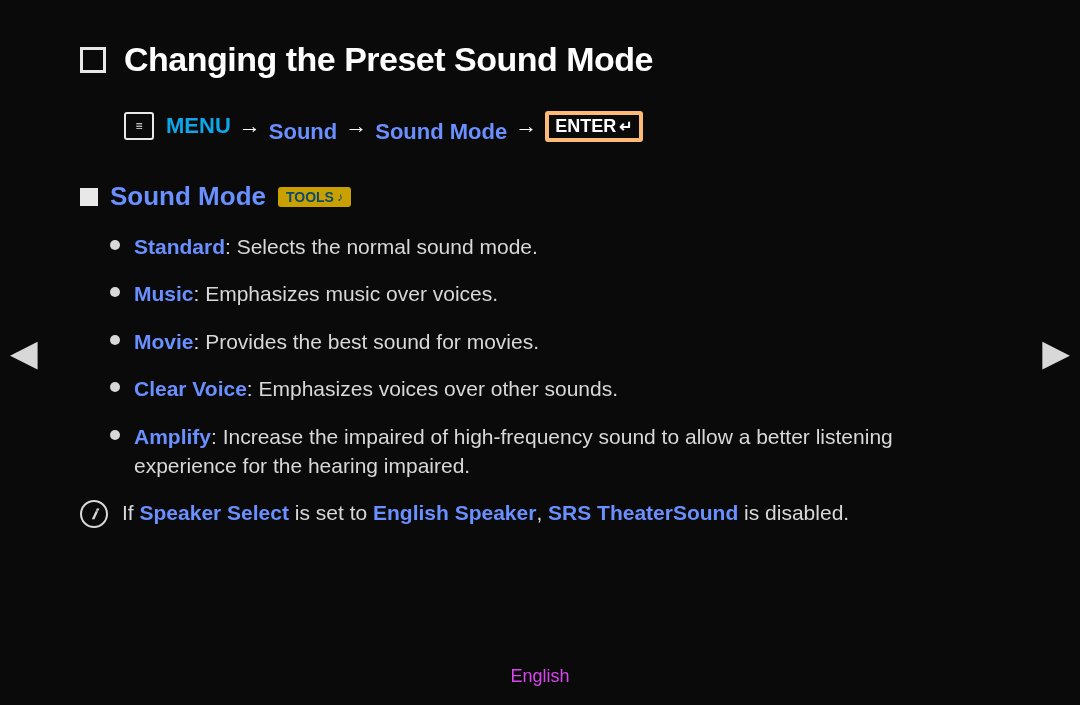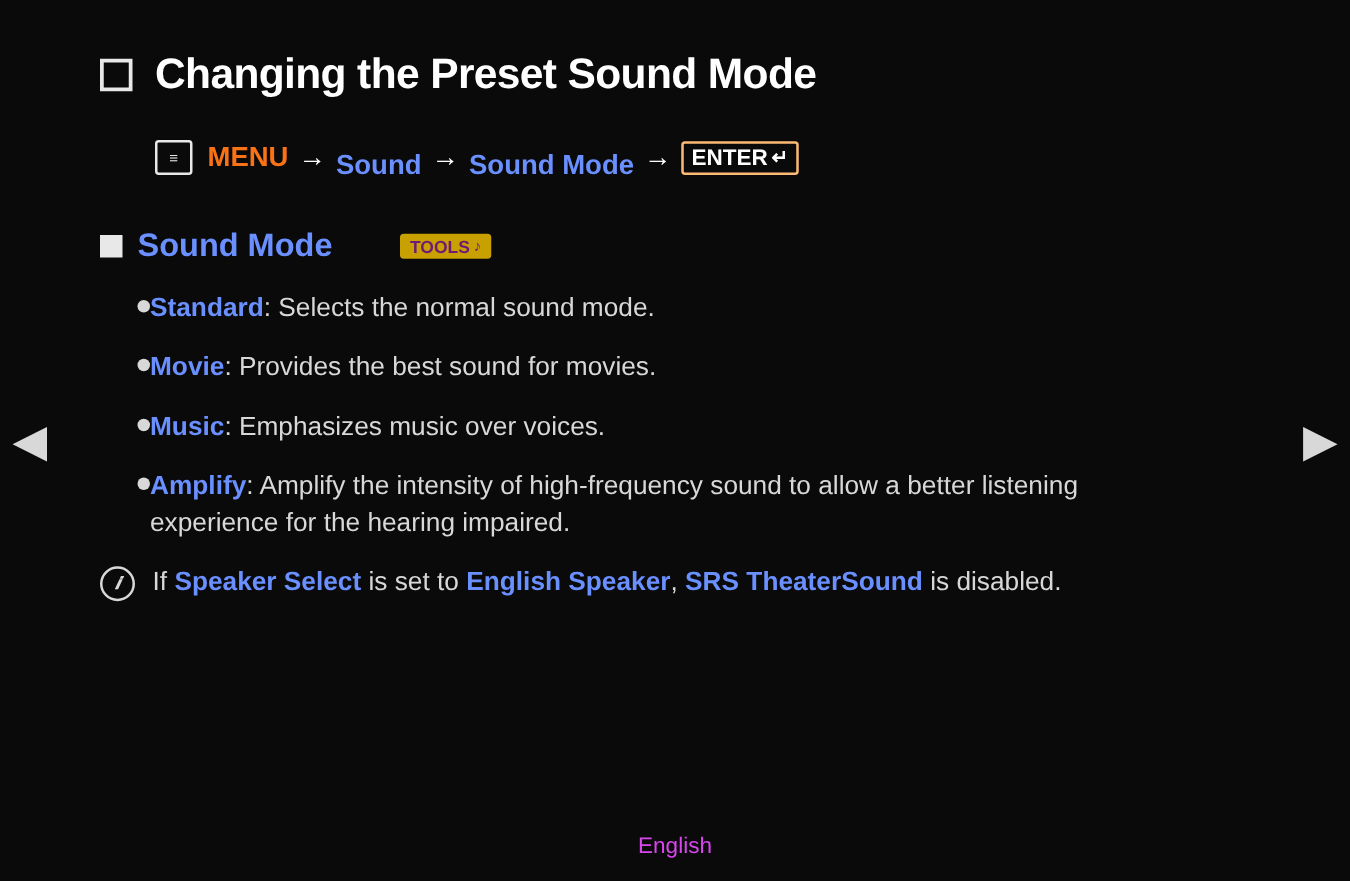--- a/index.html
+++ b/index.html
@@ -58,39 +58,39 @@
       justify-content: center;
       width: 30px;
       height: 28px;
       border: 2px solid #e8e8e8;
       border-radius: 3px;
       font-size: 12px;
       margin-right: 4px;
     }
 
     .breadcrumb .menu-text {
-      color: #f97316;
+      color: #0ea5e9;
       font-weight: 700;
     }
 
     .breadcrumb .arrow {
       color: #ffffff;
       font-weight: 400;
     }
 
     .breadcrumb .highlight {
       color: #6a8fff;
       margin-top: 12px;
     }
 
     .breadcrumb .enter-box {
       display: inline-flex;
       align-items: center;
       justify-content: center;
-      border: 2px solid #fdba74;
+      border: 4px solid #fdba74;
       border-radius: 3px;
       padding: 1px 6px;
       font-size: 18px;
       color: #ffffff;
       gap: 3px;
     }
 
     .section {
       padding-left: 0;
       margin-bottom: 20px;
@@ -113,37 +113,37 @@
     .section-title {
       font-size: 26px;
       font-weight: 700;
       color: #6a8fff;
     }
 
     .tools-badge {
       display: inline-flex;
       align-items: center;
       background-color: #c8a000;
-      color: #701a75;
+      color: #0c4a6e;
       font-size: 14px;
       font-weight: 700;
       padding: 2px 8px;
       border-radius: 3px;
       gap: 3px;
-      margin-left: 42px;
     }
 
     .bullet-list {
       list-style: none;
       padding-left: 30px;
     }
 
     .bullet-list li {
       display: flex;
       align-items: flex-start;
+      gap: 14px;
       margin-bottom: 18px;
       font-size: 21px;
       line-height: 1.4;
       color: #d8d8d8;
     }
 
     .bullet-dot {
       width: 10px;
       height: 10px;
       background-color: #d8d8d8;
@@ -255,33 +255,39 @@
     <ul class="bullet-list">
       <li>
         <span class="bullet-dot"></span>
         <span>
           <span class="term">Standard</span><span>: Selects the normal sound mode.</span>
         </span>
       </li>
       <li>
         <span class="bullet-dot"></span>
         <span>
+          <span class="term">Music</span><span>: Emphasizes music over voices.</span>
+        </span>
+      </li>
+      <li>
+        <span class="bullet-dot"></span>
+        <span>
           <span class="term">Movie</span><span>: Provides the best sound for movies.</span>
         </span>
       </li>
       <li>
         <span class="bullet-dot"></span>
         <span>
-          <span class="term">Music</span><span>: Emphasizes music over voices.</span>
-        </span>
-      </li>
-      <li>
-        <span class="bullet-dot"></span>
-        <span>
-          <span class="term">Amplify</span><span>: Amplify the intensity of high-frequency sound to allow a better listening experience for the hearing impaired.</span>
+          <span class="term">Clear Voice</span><span>: Emphasizes voices over other sounds.</span>
+        </span>
+      </li>
+      <li>
+        <span class="bullet-dot"></span>
+        <span>
+          <span class="term">Amplify</span><span>: Increase the impaired of high-frequency sound to allow a better listening experience for the hearing impaired.</span>
         </span>
       </li>
     </ul>
 
     <div class="note">
       <span class="note-icon">𝒊</span>
       <span>
         <span>If </span><span class="term">Speaker Select</span><span> is set to </span><span class="term">English Speaker</span><span>,</span><span class="term"> SRS TheaterSound</span><span> is disabled.</span>
       </span>
     </div>

